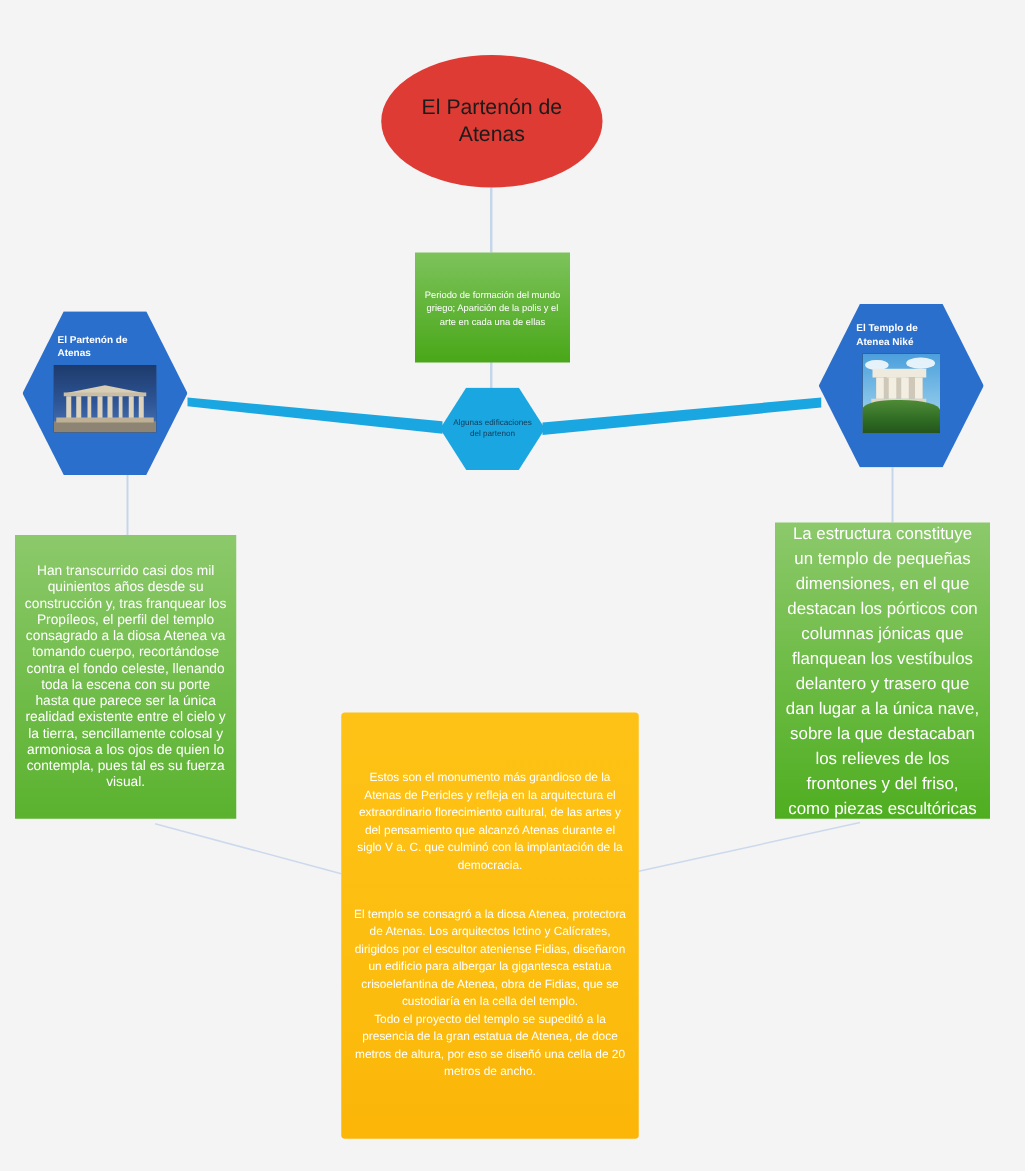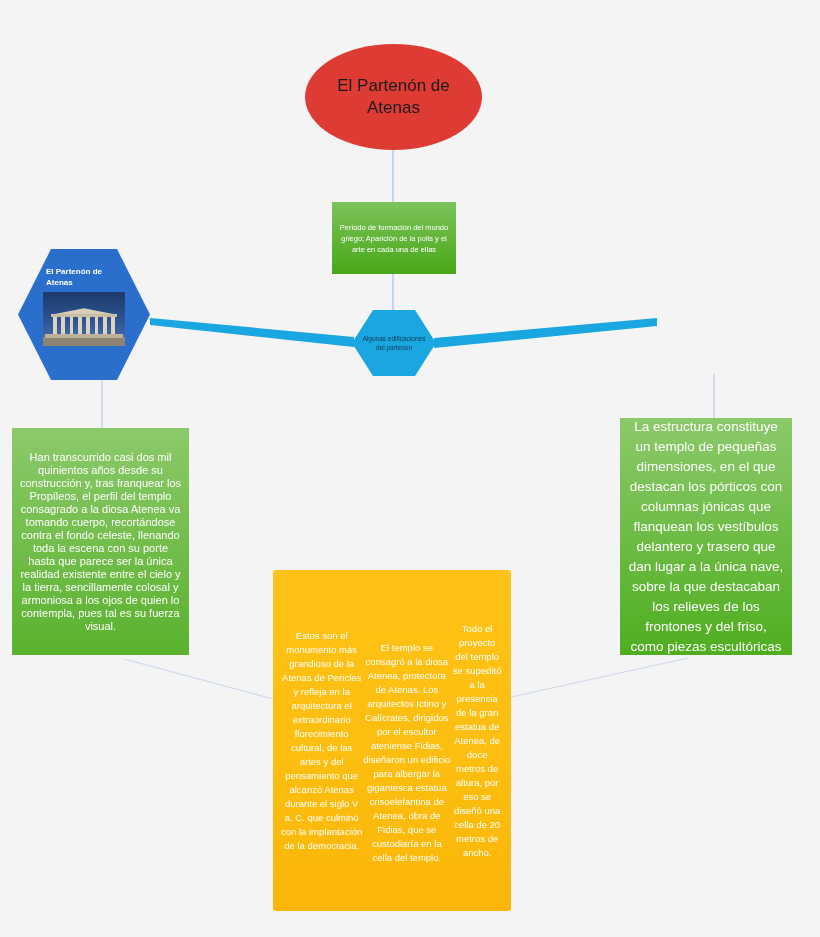--- a/index.html
+++ b/index.html
@@ -61,21 +61,21 @@
     display: flex;
     align-items: center;
     justify-content: center;
     text-align: center;
     color: #ffffff;
   }
   #node-periodo {
     left: 332px;
     top: 202px;
     width: 124px;
-    height: 72px;
+    height: 88px;
     padding: 8px 7px;
   }
   #node-periodo .label {
     font-size: 7.5px;
     line-height: 11px;
   }
 
   
   .hex {
     position: absolute;
@@ -310,21 +310,21 @@
     line-height: 20px;
   }
   #panel-center {
     left: 273px;
     top: 570px;
     width: 238px;
     height: 341px;
     background: linear-gradient(180deg, #fec216 0%, #fcbe10 55%, #fbb608 100%);
     border-radius: 3px;
     padding: 0 8px;
-    flex-direction: row;
+    flex-direction: column;
     justify-content: center;
   }
   #panel-center .para {
     font-size: 9.5px;
     line-height: 14px;
     margin: 0;
   }
   #panel-center .para + .para {
     margin-top: 25px;
   }
@@ -384,20 +384,40 @@
             <i></i>
             <i></i>
             <i></i>
             <i></i>
         </div>
         <div class="parth-base"></div>
       </div>
     </div>
   </div>
 
+  <div id="hex-right" class="hex hex-photo">
+    <span class="label">El Templo de Atenea Niké</span>
+    <div id="photo-nike" class="photo-frame">
+      <div class="sky-nike"></div>
+      <div class="cloud" style="left:4%;top:8%;width:30%;height:13%;"></div>
+      <div class="cloud" style="left:56%;top:4%;width:38%;height:15%;"></div>
+      <div class="cloud" style="left:30%;top:26%;width:26%;height:9%;"></div>
+      <div class="nike-temple">
+        <div class="nike-roof"></div>
+        <div class="nike-cols">
+          <i></i>
+            <i></i>
+            <i></i>
+            <i></i>
+        </div>
+        <div class="nike-base"></div>
+      </div>
+      <div class="nike-veg"></div>
+    </div>
+  </div>
 
   <div id="panel-left" class="panel">
     <span class="label">Han transcurrido casi dos mil quinientos años desde su construcción y, tras franquear los Propíleos, el perfil del templo consagrado a la diosa Atenea va tomando cuerpo, recortándose contra el fondo celeste, llenando toda la escena con su porte hasta que parece ser la única realidad existente entre el cielo y la tierra, sencillamente colosal y armoniosa a los ojos de quien lo contempla, pues tal es su fuerza visual.</span>
   </div>
 
   <div id="panel-right" class="panel">
     <span class="label">La estructura constituye un templo de pequeñas dimensiones, en el que destacan los pórticos con columnas jónicas que flanquean los vestíbulos delantero y trasero que dan lugar a la única nave, sobre la que destacaban los relieves de los frontones y del friso, como piezas escultóricas</span>
   </div>
 
   <div id="panel-center" class="panel">

